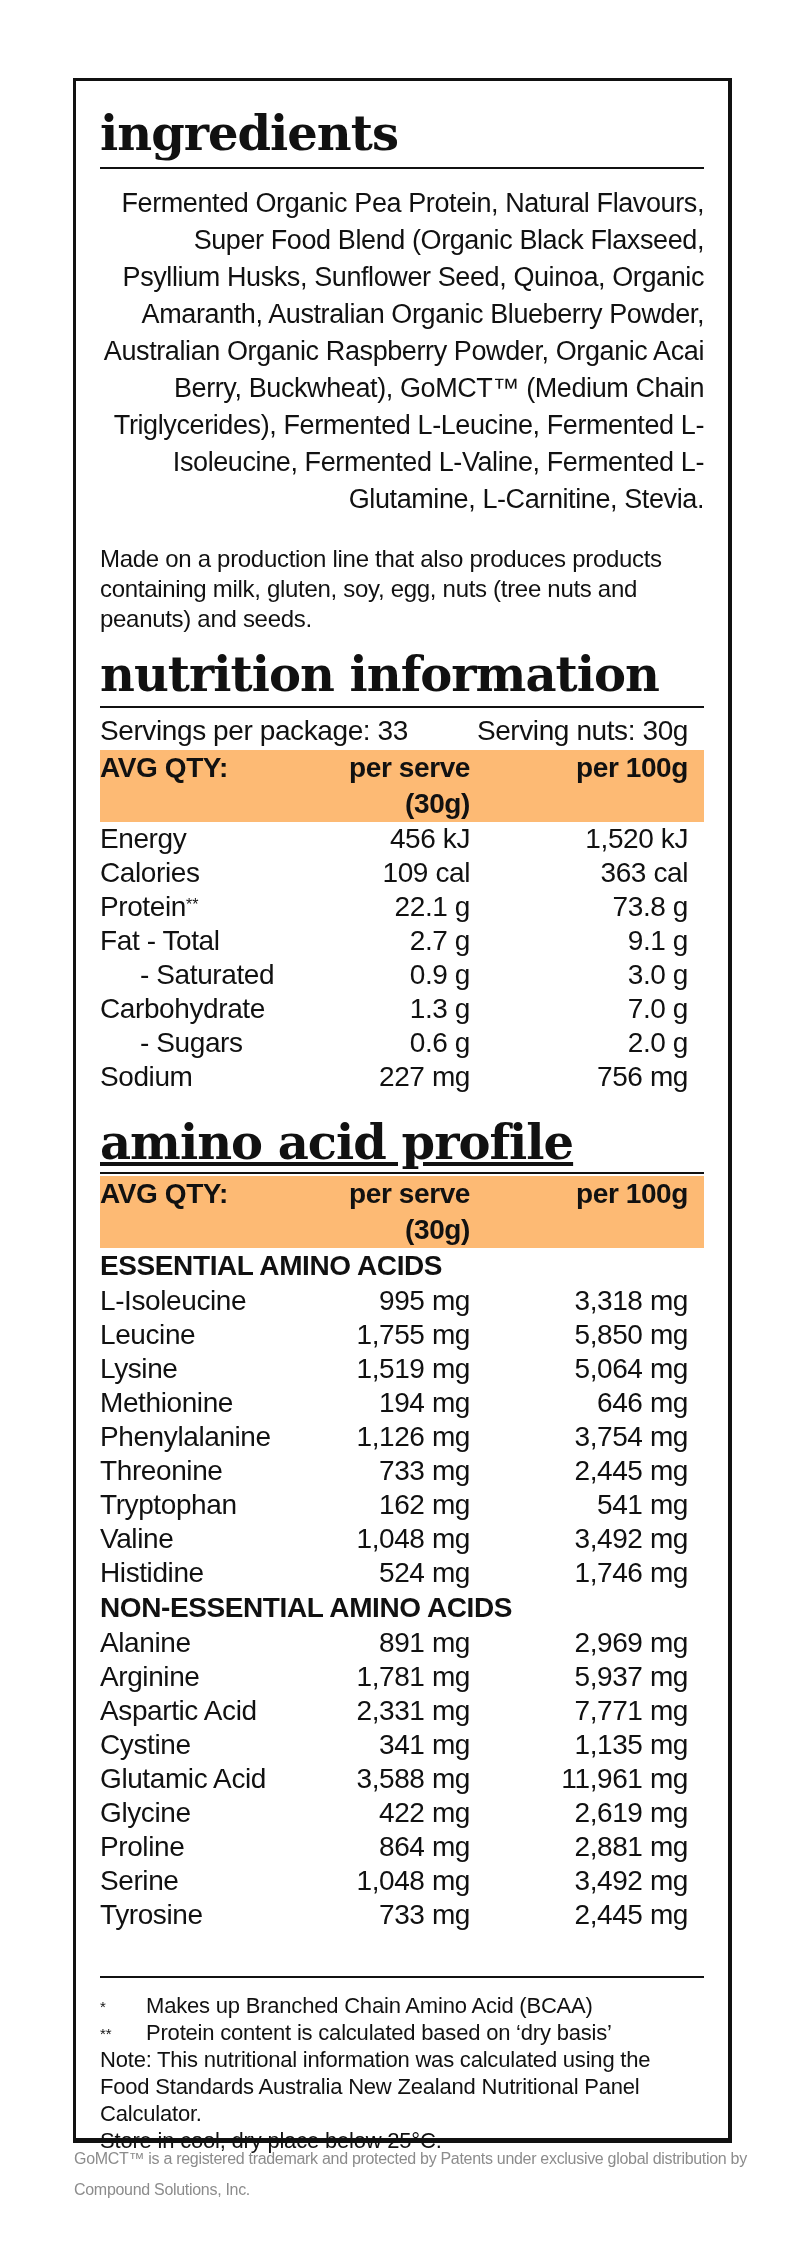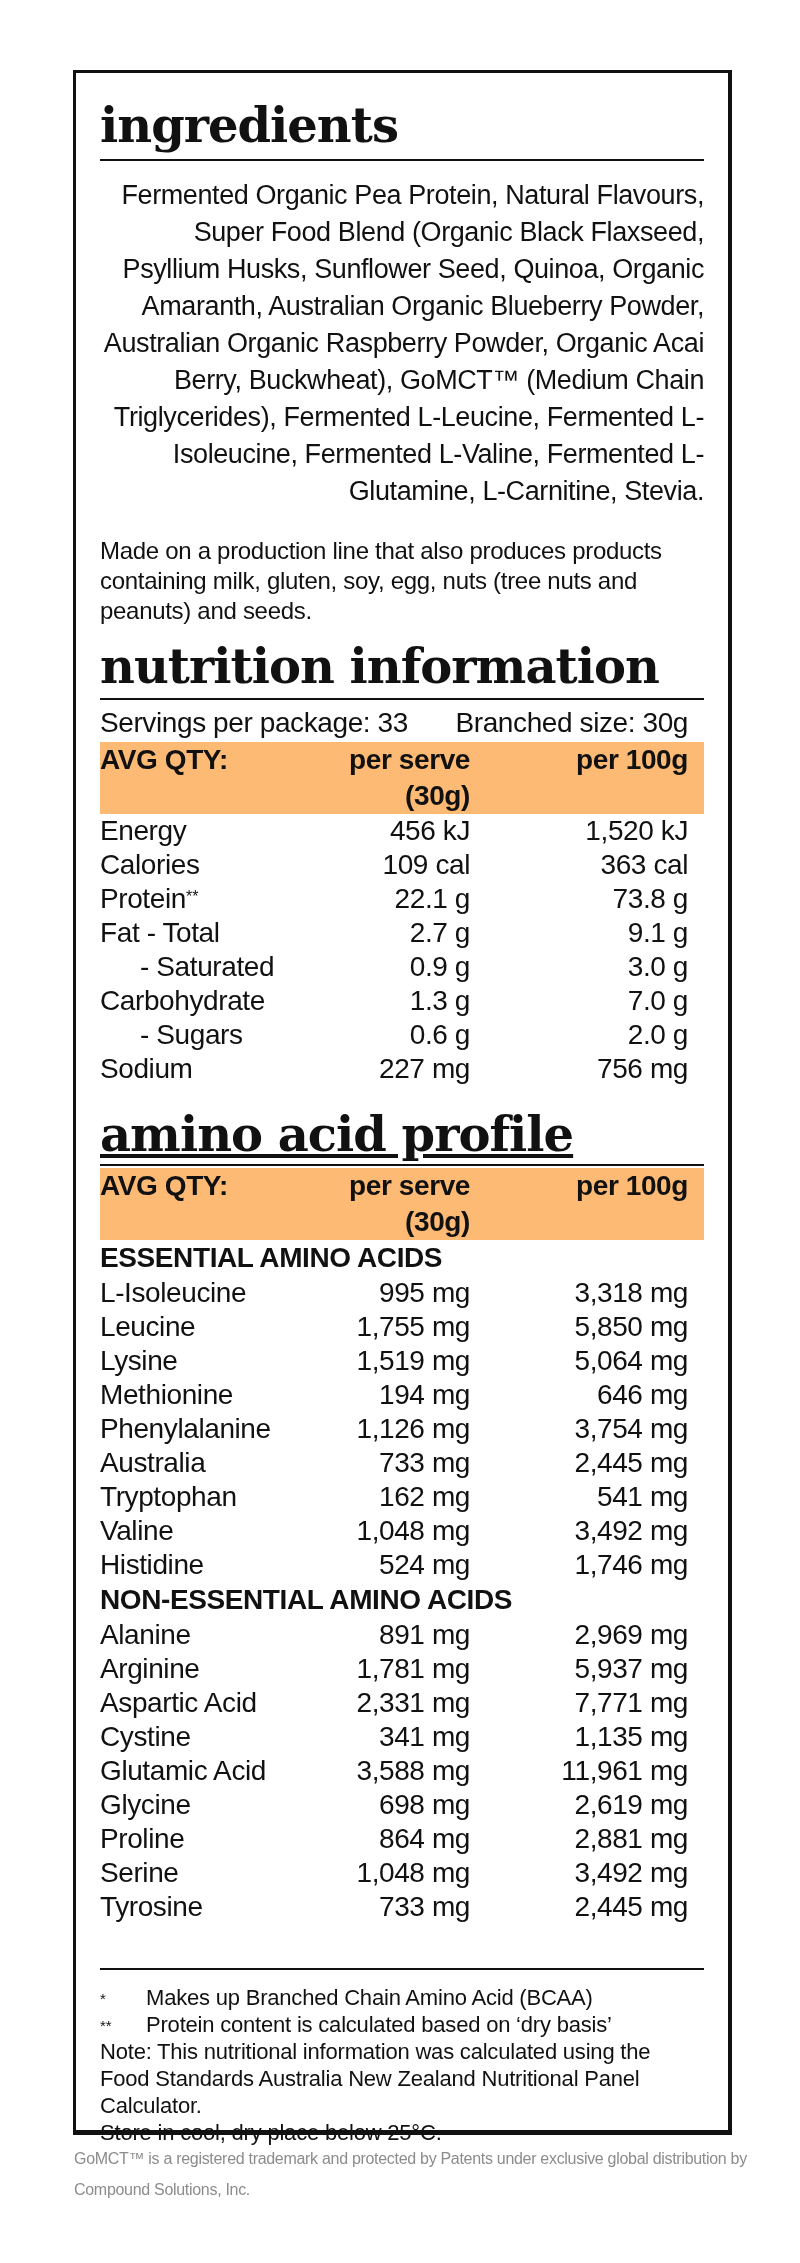--- a/index.html
+++ b/index.html
@@ -4,21 +4,21 @@
 <style>
   html,body { margin:0; padding:0; }
   body {
     width:800px; height:2263px;
     background:#ffffff;
     position:relative;
     font-family:"Liberation Sans", sans-serif;
     color:#111111;
   }
   .label-box {
-    position:absolute; left:73px; top:70px;
+    position:absolute; left:73px; top:78px;
     width:659px; height:2065px;
     box-sizing:border-box;
     border:3px solid #111111;
     border-right-width:4px;
     border-bottom-width:5px;
     padding:0 24px;
     background:#ffffff;
   }
   h1 {
     font-family:"DejaVu Serif","Liberation Serif",serif;
@@ -74,21 +74,21 @@
 
   <h1 id="h-ingredients">ingredients</h1>
   <hr class="rule thin" id="rule-ing">
   <p class="body-text">Fermented Organic Pea Protein, Natural Flavours, Super Food Blend (Organic Black Flaxseed, Psyllium Husks, Sunflower Seed, Quinoa, Organic Amaranth, Australian Organic Blueberry Powder, Australian Organic Raspberry Powder, Organic Acai Berry, Buckwheat), GoMCT™ (Medium Chain Triglycerides), Fermented L-Leucine, Fermented L-Isoleucine, Fermented L-Valine, Fermented L-Glutamine, L-Carnitine, Stevia.</p>
   <p class="small-text">Made on a production line that also produces products containing milk, gluten, soy, egg, nuts (tree nuts and peanuts) and seeds.</p>
 
   <h1 id="h-nutrition">nutrition information</h1>
   <hr class="rule thin" id="rule-nutri">
   <div class="servings">
     <span>Servings per package: 33</span>
-    <span class="right">Branched size: 30g</span>
+    <span class="right">Serving nuts: 30g</span>
   </div>
   <div class="header-bar">
     <span class="lab">AVG QTY:</span>
     <span class="v1">per serve (30g)</span>
     <span class="v2">per 100g</span>
   </div>
   <div id="nutrition-rows">
       <div class="trow">
         <span class="lab">Energy</span>
         <span class="v1">456 kJ</span>
@@ -159,21 +159,21 @@
         <span class="lab">Methionine</span>
         <span class="v1">194 mg</span>
         <span class="v2">646 mg</span>
       </div>
       <div class="trow">
         <span class="lab">Phenylalanine</span>
         <span class="v1">1,126 mg</span>
         <span class="v2">3,754 mg</span>
       </div>
       <div class="trow">
-        <span class="lab">Australia</span>
+        <span class="lab">Threonine</span>
         <span class="v1">733 mg</span>
         <span class="v2">2,445 mg</span>
       </div>
       <div class="trow">
         <span class="lab">Tryptophan</span>
         <span class="v1">162 mg</span>
         <span class="v2">541 mg</span>
       </div>
       <div class="trow">
         <span class="lab">Valine</span>
@@ -206,21 +206,21 @@
         <span class="v1">341 mg</span>
         <span class="v2">1,135 mg</span>
       </div>
       <div class="trow">
         <span class="lab">Glutamic Acid</span>
         <span class="v1">3,588 mg</span>
         <span class="v2">11,961 mg</span>
       </div>
       <div class="trow">
         <span class="lab">Glycine</span>
-        <span class="v1">698 mg</span>
+        <span class="v1">422 mg</span>
         <span class="v2">2,619 mg</span>
       </div>
       <div class="trow">
         <span class="lab">Proline</span>
         <span class="v1">864 mg</span>
         <span class="v2">2,881 mg</span>
       </div>
       <div class="trow">
         <span class="lab">Serine</span>
         <span class="v1">1,048 mg</span>

